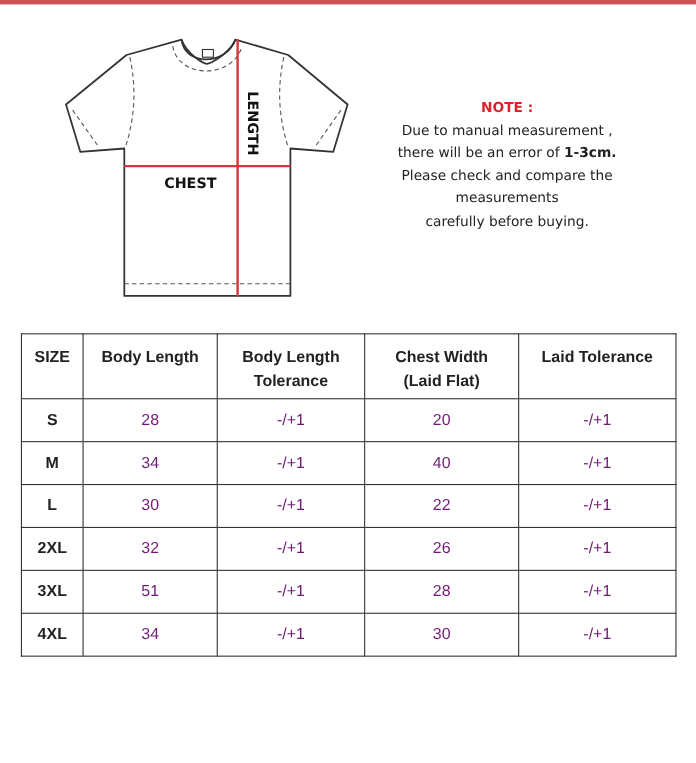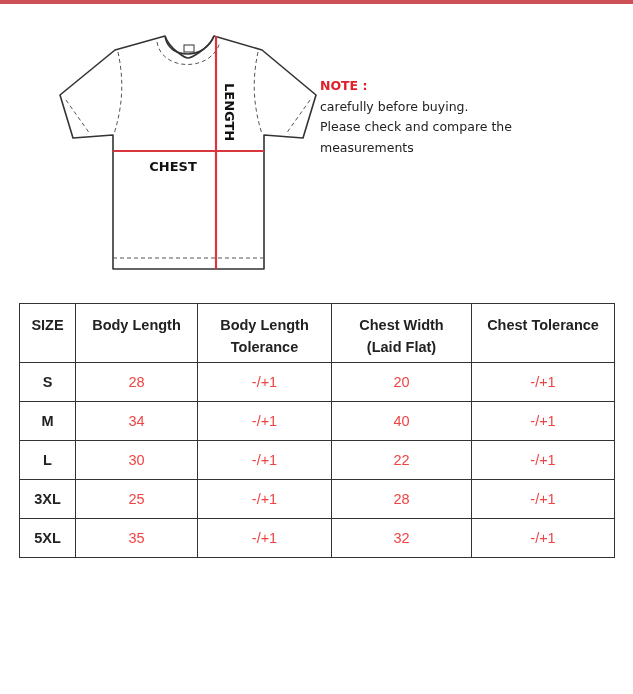--- a/index.html
+++ b/index.html
@@ -1,25 +1,25 @@
 <!DOCTYPE html>
 <html><head>
 <meta charset="utf-8">
 <style>
   html, body { margin:0; padding:0; background:#ffffff; }
   body { width:633px; height:694px; position:relative; overflow:hidden; font-family:"Liberation Sans", sans-serif; color:#222; }
   .topbar { position:absolute; left:0; top:0; width:633px; height:4px; background:#cc5055; }
   .shirt { position:absolute; left:40px; top:30px; width:300px; height:250px; }
-  .note { position:absolute; left:320px; top:76px; width:282px; text-align:left; font-family:"DejaVu Sans", sans-serif; font-size:12.5px; line-height:20.5px; color:#222; }
+  .note { position:absolute; left:320px; top:88px; width:282px; text-align:center; font-family:"DejaVu Sans", sans-serif; font-size:12.5px; line-height:20.5px; color:#222; }
   .note .title { color:#e0202a; font-weight:bold; font-size:12.5px; }
   .note b { font-weight:bold; }
   table.sz { position:absolute; left:19px; top:303px; border-collapse:collapse; font-family:"Liberation Sans", sans-serif; }
   table.sz th, table.sz td { border:1px solid #333; text-align:center; padding:0; }
   table.sz th { font-weight:bold; font-size:14.5px; color:#222; height:59px; vertical-align:top; padding-top:10px; line-height:22px; box-sizing:border-box; }
-  table.sz td { font-size:14.5px; color:#ef4444; height:38px; }
+  table.sz td { font-size:14.5px; color:#701a75; height:38px; }
   table.sz td.size { font-weight:bold; color:#222; }
   table.sz { border:1.5px solid #555; }
 </style>
 </head>
 <body>
 
 <div class="topbar"></div>
 
 <svg class="shirt" viewBox="0 0 300 250" width="300" height="250">
   <g fill="none" stroke="#333" stroke-width="1.6" stroke-linejoin="round">
@@ -40,39 +40,41 @@
   <rect x="144" y="15" width="10" height="7" fill="none" stroke="#333" stroke-width="1"></rect>
 
   <line x1="176" y1="6" x2="176" y2="239" stroke="#d9363e" stroke-width="2.2"></line>
   <line x1="73" y1="121" x2="224" y2="121" stroke="#d9363e" stroke-width="2.2"></line>
   <text x="133" y="141" text-anchor="middle" font-family="DejaVu Sans, sans-serif" font-weight="bold" font-size="13" fill="#111">CHEST</text>
   <text x="0" y="0" transform="translate(185 53) rotate(90)" font-family="DejaVu Sans, sans-serif" font-weight="bold" font-size="13" fill="#111">LENGTH</text>
 </svg>
 
 <div class="note">
   <div class="title">NOTE :</div>
+  <div>Due to manual measurement ,</div>
+  <div><span>there will be an error of </span><b>1-3cm.</b></div>
+  <div>Please check and compare the measurements</div>
   <div>carefully before buying.</div>
-  <div>Please check and compare the measurements</div>
 </div>
 
 <table class="sz">
   <colgroup>
     <col style="width:56px">
       <col style="width:122px">
       <col style="width:134px">
       <col style="width:140px">
       <col style="width:143px">
   </colgroup>
   <thead>
     <tr>
       <th><span>SIZE</span></th>
       <th><span>Body Length</span></th>
       <th><span>Body Length</span><br><span>Tolerance</span></th>
       <th><span>Chest Width</span><br><span>(Laid Flat)</span></th>
-      <th><span>Chest Tolerance</span></th>
+      <th><span>Laid Tolerance</span></th>
     </tr>
   </thead>
   <tbody>
     <tr>
         <td class="size">S</td>
         <td>28</td>
         <td>-/+1</td>
         <td>20</td>
         <td>-/+1</td>
       </tr>
@@ -84,27 +86,34 @@
         <td>-/+1</td>
       </tr>
     <tr>
         <td class="size">L</td>
         <td>30</td>
         <td>-/+1</td>
         <td>22</td>
         <td>-/+1</td>
       </tr>
     <tr>
+        <td class="size">2XL</td>
+        <td>32</td>
+        <td>-/+1</td>
+        <td>26</td>
+        <td>-/+1</td>
+      </tr>
+    <tr>
         <td class="size">3XL</td>
-        <td>25</td>
+        <td>51</td>
         <td>-/+1</td>
         <td>28</td>
         <td>-/+1</td>
       </tr>
     <tr>
-        <td class="size">5XL</td>
-        <td>35</td>
+        <td class="size">4XL</td>
+        <td>34</td>
         <td>-/+1</td>
-        <td>32</td>
+        <td>30</td>
         <td>-/+1</td>
       </tr>
   </tbody>
 </table>
 
 </body></html>

